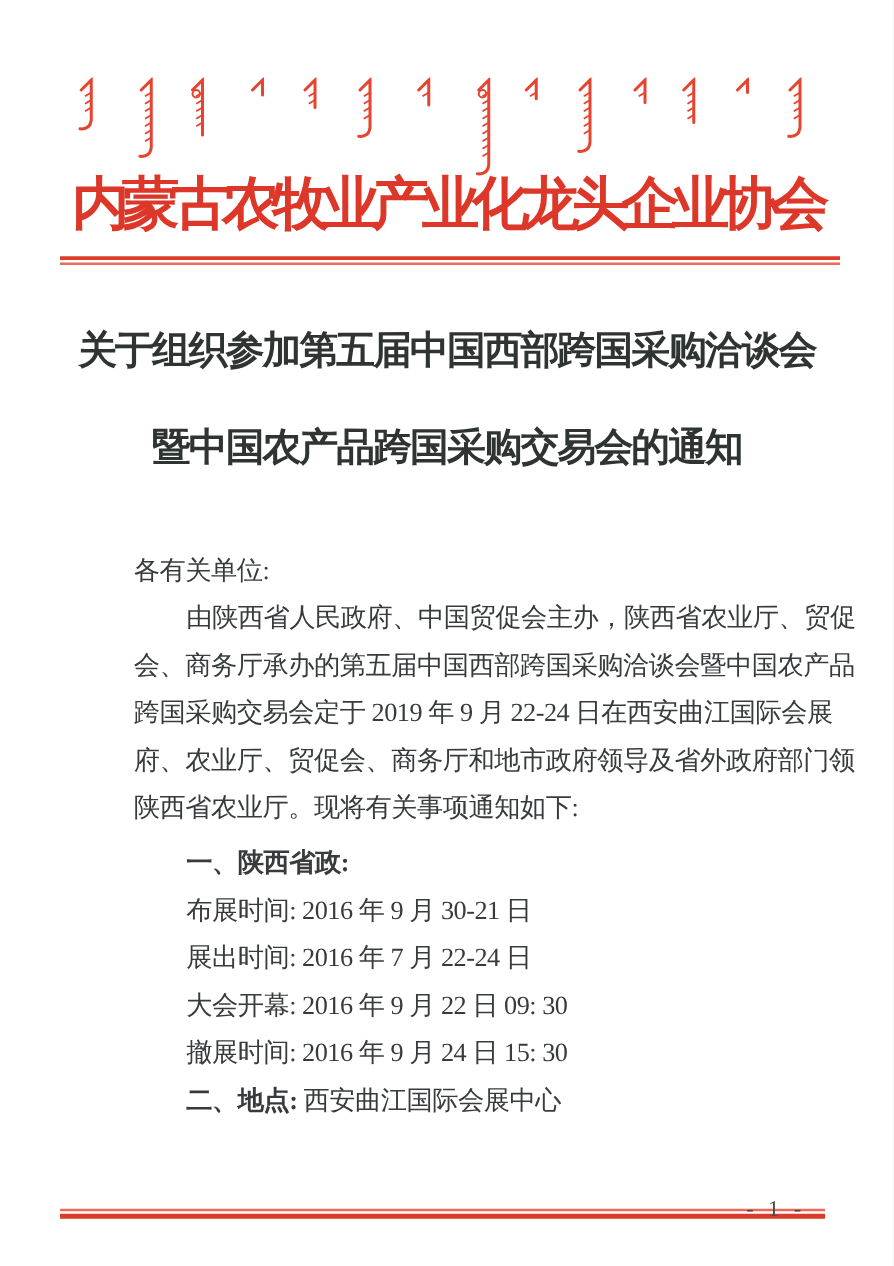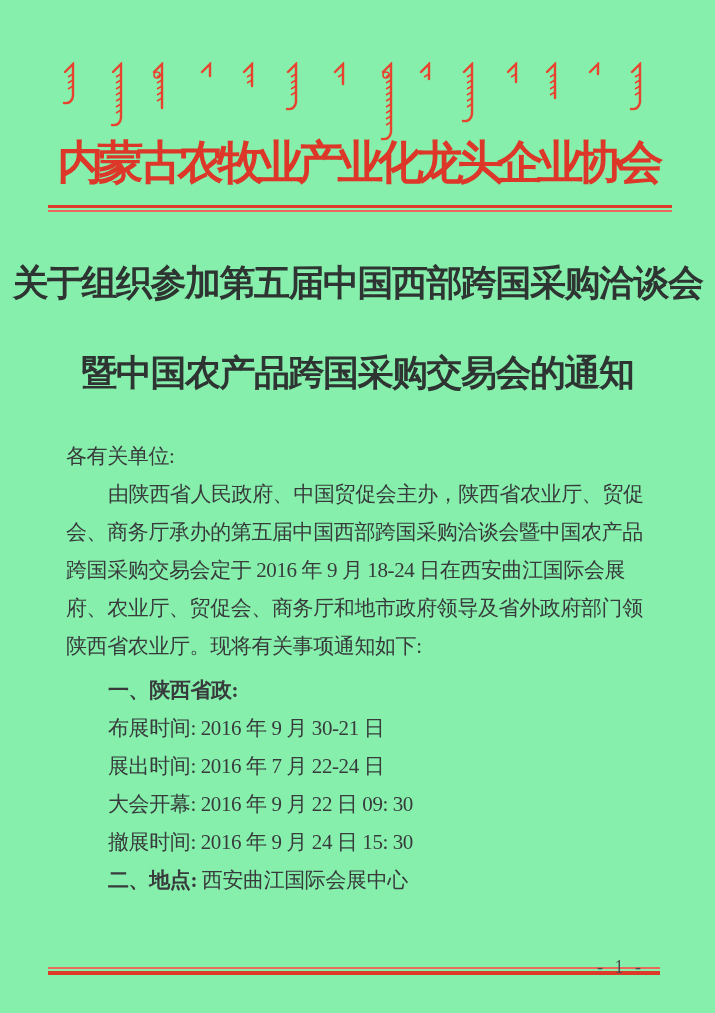--- a/index.html
+++ b/index.html
@@ -1,20 +1,20 @@
 <!DOCTYPE html>
 <html><head>
 <meta charset="utf-8">
 <style>
   html,body{margin:0;padding:0;background:#e9e9e9;}
   .page{
     position:relative;
     width:715px;height:1013px;
     margin:0 auto;
-    background:#86efac;
+    background:#ffffff;
     overflow:hidden;
     font-family:"Liberation Serif","DejaVu Serif",serif;
   }
   
   .mn-banner{position:absolute;left:0;top:0;width:715px;height:150px;}
   .mn-col{position:absolute;top:62px;}
   
   .org-title{
     position:absolute;left:0;top:138px;width:715px;
     text-align:center;
@@ -28,31 +28,31 @@
   .rule .bar{width:100%;}
   .rule-top{top:205px;width:624px;}
   .rule-top .thick{height:3px;background:#dd3e2c;margin-bottom:2px;}
   .rule-top .thin{height:2px;background:#ea6a5c;}
   .rule-bottom{top:967px;width:612px;}
   .rule-bottom .thin{height:2px;background:#ea6a5c;margin-bottom:2px;}
   .rule-bottom .thick{height:4px;background:#dc3b2a;}
   
   .doc-title{
     position:absolute;left:0;width:715px;text-align:center;
-    font-size:36px;font-weight:bold;letter-spacing:-1.5px;
+    font-size:31px;font-weight:bold;letter-spacing:-1.5px;
     color:#2e3431;white-space:nowrap;
   }
   .doc-title.l1{top:259px;}
-  .doc-title.l2{top:349px;}
+  .doc-title.l2{top:337px;}
   
   .body-text{
     position:absolute;left:66px;top:437px;width:596px;
     font-size:21px;letter-spacing:-0.4px;color:#373b3c;
   }
-  .line{height:38px;line-height:38px;white-space:nowrap;}
+  .line{height:38px;line-height:38px;white-space:nowrap;margin-left:41px;}
   .line.indent{padding-left:42px;}
   .line.bold{font-weight:bold;}
   .line.gap{margin-top:6px;}
   .line .b{font-weight:bold;}
   
   .page-num{
     position:absolute;left:597px;top:957px;z-index:2;
     font-size:18px;color:#474c4e;
     letter-spacing:2px;word-spacing:3px;white-space:nowrap;
   }
@@ -130,21 +130,21 @@
     <div class="bar thin"></div>
   </div>
 
   <div class="doc-title l1">关于组织参加第五届中国西部跨国采购洽谈会</div>
   <div class="doc-title l2">暨中国农产品跨国采购交易会的通知</div>
 
   <div class="body-text">
       <div class="line">各有关单位:</div>
       <div class="line indent">由陕西省人民政府、中国贸促会主办，陕西省农业厅、贸促</div>
       <div class="line">会、商务厅承办的第五届中国西部跨国采购洽谈会暨中国农产品</div>
-      <div class="line">跨国采购交易会定于 2016 年 9 月 18-24 日在西安曲江国际会展</div>
+      <div class="line">跨国采购交易会定于 2019 年 9 月 22-24 日在西安曲江国际会展</div>
       <div class="line">府、农业厅、贸促会、商务厅和地市政府领导及省外政府部门领</div>
       <div class="line">陕西省农业厅。现将有关事项通知如下:</div>
       <div class="line indent bold gap">一、陕西省政:</div>
       <div class="line indent">布展时间: 2016 年 9 月 30-21 日</div>
       <div class="line indent">展出时间: 2016 年 7 月 22-24 日</div>
       <div class="line indent">大会开幕: 2016 年 9 月 22 日 09: 30</div>
       <div class="line indent">撤展时间: 2016 年 9 月 24 日 15: 30</div>
       <div class="line indent"><span class="b">二、地点: </span><span>西安曲江国际会展中心</span></div>
     </div>
 

